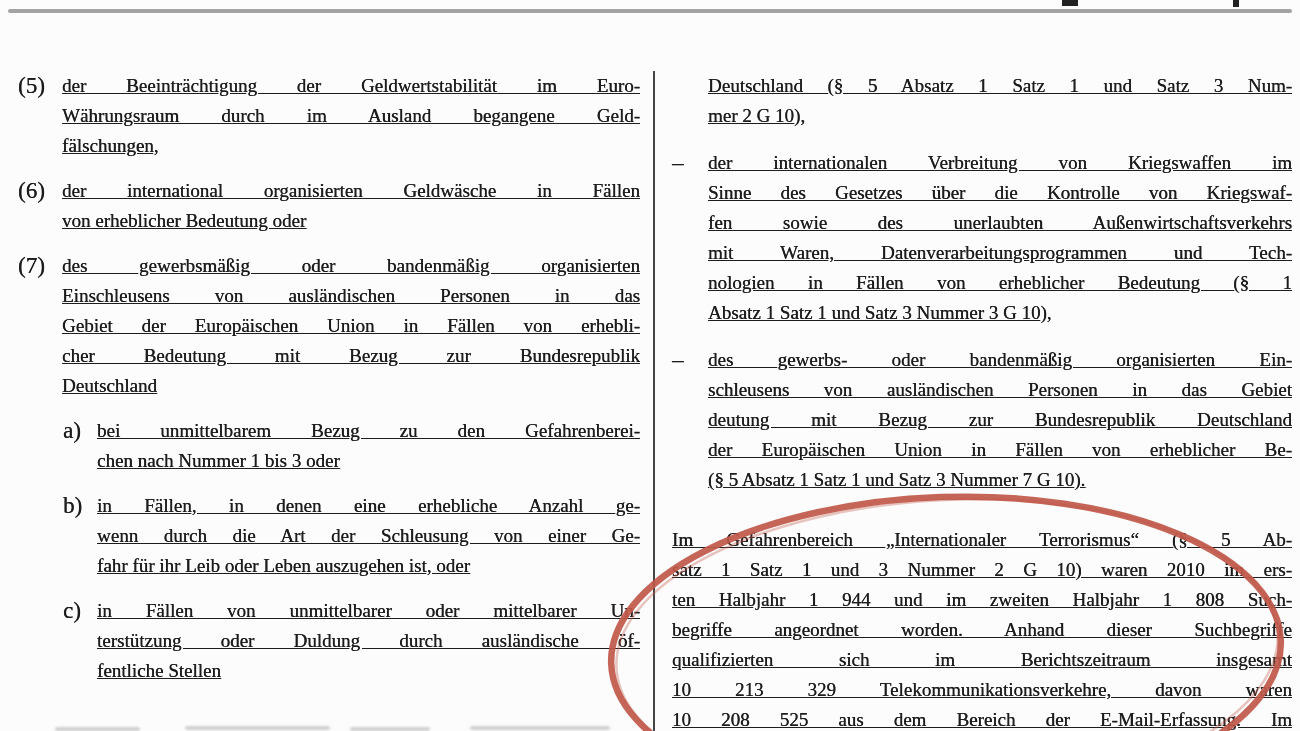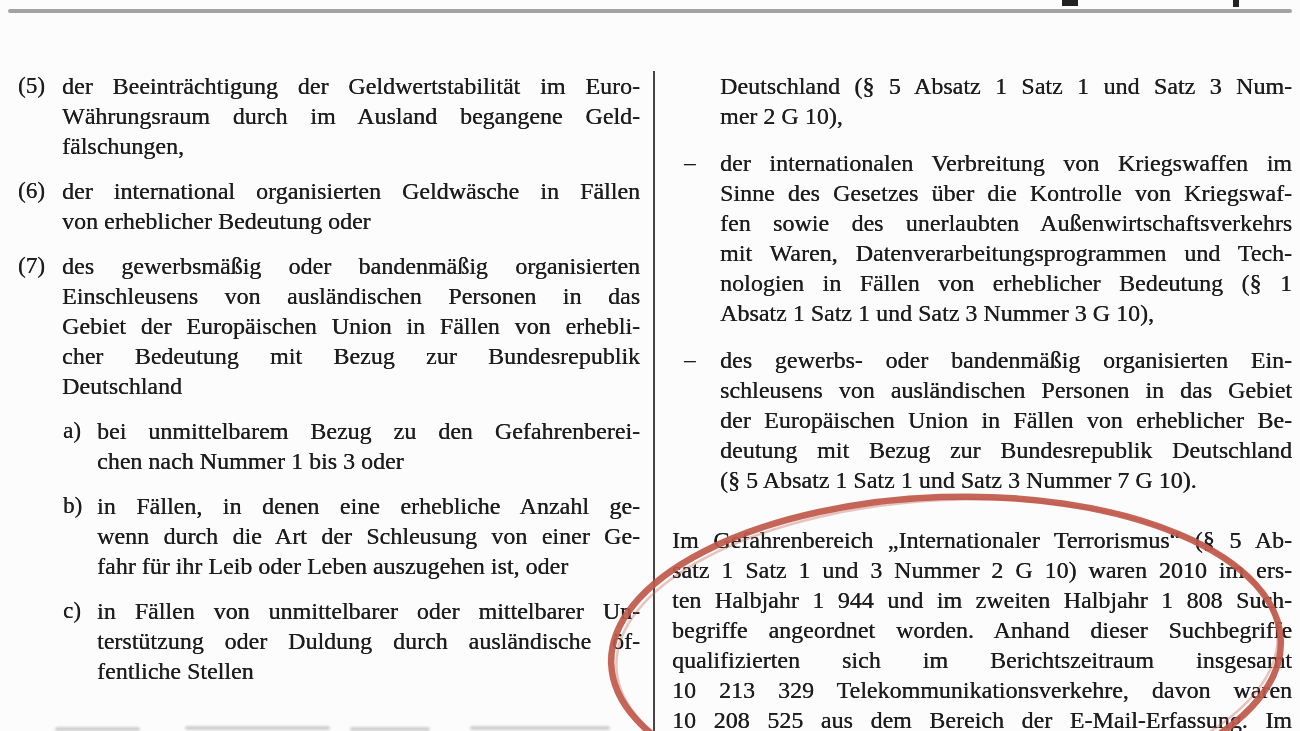--- a/index.html
+++ b/index.html
@@ -15,34 +15,35 @@
   .hdr-art{position:absolute;top:0;background:#222;}
   .hdr-art.a1{left:1062px;width:16px;height:6px;}
   .hdr-art.a2{left:1233px;width:6px;height:7px;}
   .col-divider{
     position:absolute;left:653px;top:71px;width:2px;height:660px;background:#454545;
   }
   .col{position:absolute;top:71px;}
   .col.left{left:18px;width:622px;}
   .col.right{left:672px;width:620px;}
   .line{
-    height:30px;line-height:30px;font-size:24px;
+    height:30px;line-height:30px;font-size:19px;
     text-align:justify;text-align-last:left;-moz-text-align-last:left;
     overflow:hidden;white-space:normal;
     text-shadow:0.3px 0 0 currentColor;
+    text-decoration:underline;
   }
   .line.j{text-align-last:justify;-moz-text-align-last:justify;}
   .item{position:relative;padding-left:44px;margin-bottom:15px;}
   .item.sub{margin-left:45px;padding-left:34px;}
   .item .num{
     position:absolute;left:0;top:0;height:30px;line-height:30px;font-size:23px;
     text-shadow:0.3px 0 0 currentColor;
   }
   .rblock{position:relative;margin-bottom:17px;}
-  .rblock.cont,.rblock.bullet{padding-left:36px;margin-left:12px;}
+  .rblock.cont,.rblock.bullet{padding-left:36px;}
   .rblock.bullet .dash{
     position:absolute;left:0;top:0;height:30px;line-height:30px;font-size:23px;
     text-shadow:0.3px 0 0 currentColor;
   }
   .rblock.b3{margin-bottom:30px;}
   .rblock.full{padding-left:0;margin-bottom:0;}
   .annotation-svg{
     position:absolute;left:0;top:0;width:1300px;height:731px;
     pointer-events:none;z-index:5;
   }
@@ -124,22 +125,22 @@
     <div class="line j">fen sowie des unerlaubten Außenwirtschaftsverkehrs</div>
     <div class="line j">mit Waren, Datenverarbeitungsprogrammen und Tech-</div>
     <div class="line j">nologien in Fällen von erheblicher Bedeutung (§ 1</div>
     <div class="line">Absatz 1 Satz 1 und Satz 3 Nummer 3 G 10),</div>
   </div>
 
   <div class="rblock bullet b3">
     <span class="dash">–</span>
     <div class="line j">des gewerbs- oder bandenmäßig organisierten Ein-</div>
     <div class="line j">schleusens von ausländischen Personen in das Gebiet</div>
+    <div class="line j">deutung mit Bezug zur Bundesrepublik Deutschland</div>
     <div class="line j">der Europäischen Union in Fällen von erheblicher Be-</div>
-    <div class="line j">deutung mit Bezug zur Bundesrepublik Deutschland</div>
     <div class="line">(§ 5 Absatz 1 Satz 1 und Satz 3 Nummer 7 G 10).</div>
   </div>
 
   <div class="rblock full">
     <div class="line j">Im Gefahrenbereich „Internationaler Terrorismus“ (§ 5 Ab-</div>
     <div class="line j">satz 1 Satz 1 und 3 Nummer 2 G 10) waren 2010 im ers-</div>
     <div class="line j">ten Halbjahr 1 944 und im zweiten Halbjahr 1 808 Such-</div>
     <div class="line j">begriffe angeordnet worden. Anhand dieser Suchbegriffe</div>
     <div class="line j">qualifizierten sich im Berichtszeitraum insgesamt</div>
     <div class="line j">10 213 329 Telekommunikationsverkehre, davon waren</div>

